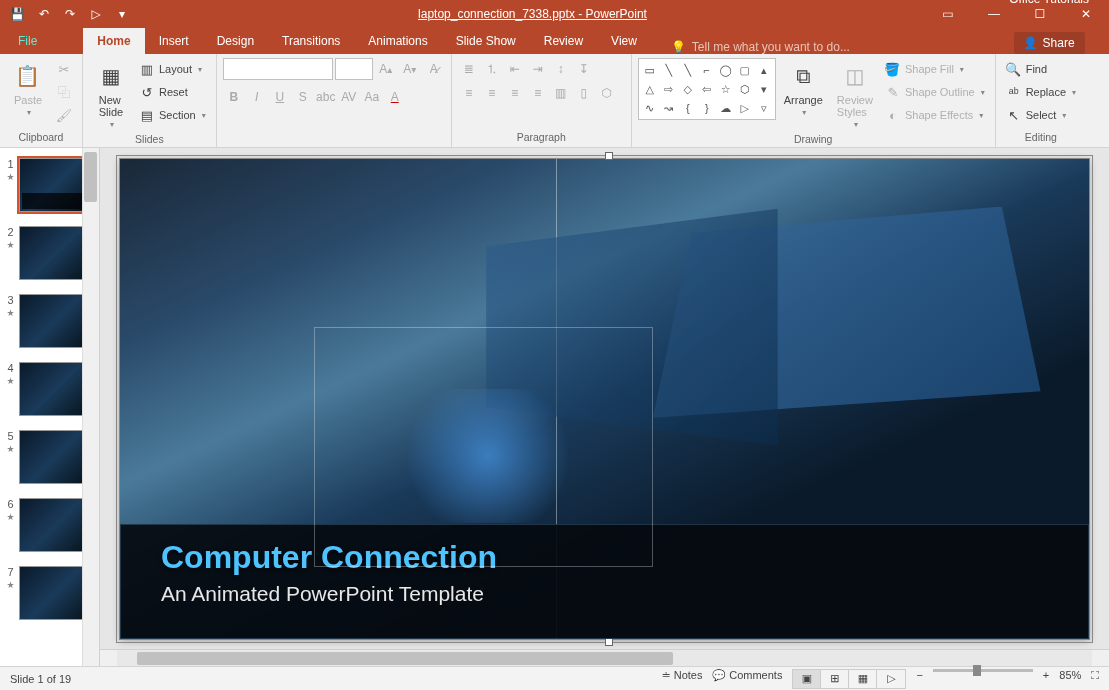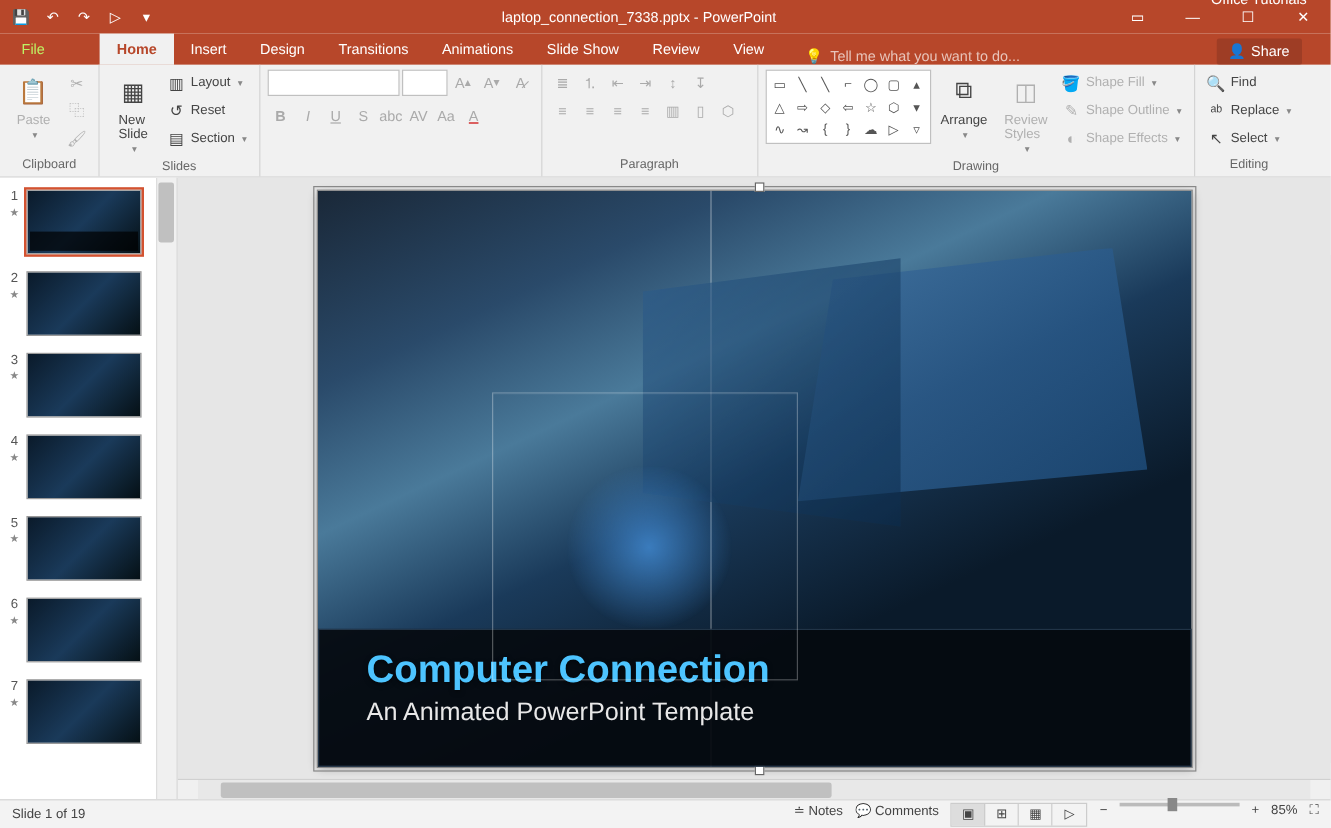--- a/index.html
+++ b/index.html
@@ -2,29 +2,29 @@
 <html><head>
 <meta charset="utf-8">
 <style>
 * { margin: 0; padding: 0; box-sizing: border-box; font-family: "Segoe UI", sans-serif; }
 body { background: #fff; width: 1109px; height: 690px; overflow: hidden; display: flex; flex-direction: column; font-size: 12px; }
 
 
 .titlebar { background: #B7472A; height: 28px; display: flex; align-items: center; color: #fff; }
 .qat { display: flex; gap: 2px; padding: 0 6px; }
 .qat-btn { width: 24px; height: 24px; display: flex; align-items: center; justify-content: center; color: #fff; font-size: 12px; cursor: pointer; }
-.title-center { flex: 1; text-align: center; font-size: 12px; }
+.title-center { flex: 1; text-align: center; font-size: 12px; text-decoration: underline; }
 .win-controls { display: flex; }
 .win-btn { width: 46px; height: 28px; display: flex; align-items: center; justify-content: center; cursor: pointer; }
 
 
 .tabstrip { background: #B7472A; height: 26px; display: flex; align-items: flex-end; color: #fff; padding-left: 4px; }
 .tab { padding: 6px 14px; cursor: pointer; font-size: 12px; }
 .tab.active { background: #f1f1f1; color: #B7472A; font-weight: 600; margin-left: 32px; }
-.tab.file { color: #bef264; }
+.tab.file { color: #5eead4; }
 .tellme { flex: 1; display: flex; align-items: center; gap: 6px; color: #e8c4ba; padding-left: 20px; font-size: 12px; }
 .right-tabs { display: flex; align-items: center; gap: 20px; padding-right: 6px; flex-direction: column; }
 .share-btn { background: #9e3d25; padding: 4px 10px; border-radius: 2px; display:flex; align-items:center; gap:4px; }
 
 
 .ribbon { background: #f1f1f1; border-bottom: 1px solid #d4d4d4; height: 94px; display: flex; }
 .group { border-right: 1px solid #d4d4d4; padding: 4px 6px 2px; display: flex; flex-direction: column; justify-content: space-between; }
 .group-label { text-align: center; font-size: 10.5px; color: #666; padding: 2px 0; }
 .group-body { flex: 1; display: flex; align-items: flex-start; gap: 2px; }
 .big-btn { display: flex; flex-direction: column; align-items: center; justify-content: center; padding: 2px 6px; cursor: pointer; color: #444; font-size: 11px; gap: 2px; }
@@ -47,21 +47,21 @@
 .thumb-scroll-thumb { position:absolute; right:2px; top:4px; width:13px; height:50px; background:#c0c0c0; border-radius:2px; }
 .thumb-item { display: flex; gap: 4px; padding: 4px 6px 10px; cursor: pointer; }
 .thumb-num { width: 12px; text-align: right; color: #555; font-size: 11px; display:flex; flex-direction:column; align-items:center; gap:2px; }
 .thumb-star { font-size:9px; color:#888; }
 .thumb-img { width: 96px; height: 54px; background: linear-gradient(135deg, #0a1a2a, #1a3a5a, #051015); border: 1px solid #999; position: relative; }
 .thumb-item.active .thumb-img { outline: 2px solid #D35230; }
 .thumb-title-box { position:absolute; bottom:2px; left:2px; right:2px; height:16px; background:rgba(0,0,0,0.7); }
 
 .editor { flex: 1; background: #e6e6e6; display:flex; flex-direction:column; }
 .slide-area { flex:1; display: flex; align-items: center; justify-content: center; overflow: auto; padding: 10px 20px; position:relative; }
-.slide { width: 728px; height: 480px; background: linear-gradient(155deg, #1a2838 0%, #2a4a6a 20%, #4a7a9a 35%, #1a3a5a 50%, #0a1a2a 70%); position: relative; box-shadow: 0 2px 8px rgba(0,0,0,0.3); outline:1px solid #888; }
+.slide { width: 969px; height: 480px; background: linear-gradient(155deg, #1a2838 0%, #2a4a6a 20%, #4a7a9a 35%, #1a3a5a 50%, #0a1a2a 70%); position: relative; box-shadow: 0 2px 8px rgba(0,0,0,0.3); outline:1px solid #888; }
 .slide::before { content:''; position:absolute; left:45%; top:0; bottom:0; width:1px; background:rgba(255,255,255,0.4); }
 .slide::after { content:''; position:absolute; left:20%; right:45%; top:35%; bottom:15%; border:1px solid rgba(255,255,255,0.3); }
 .laptop-right { position:absolute; right:5%; top:10%; width:40%; height:55%; background:linear-gradient(135deg,#3a6a9a,#1a4a7a); clip-path:polygon(10% 10%,90% 0%,100% 70%,0% 80%); opacity:0.8; }
 .laptop-mid { position:absolute; left:35%; top:15%; width:30%; height:40%; background:linear-gradient(135deg,#2a5a8a,#0a2a4a); opacity:0.6; transform:perspective(200px) rotateY(-15deg); }
 .blue-glow { position:absolute; left:28%; top:48%; width:20%; height:28%; background:radial-gradient(circle,#4a9aea 0%,transparent 70%); opacity:0.7; }
 .slide-title-box { position: absolute; bottom: 0; left: 0; right: 0; height: 115px; background: rgba(5,10,15,0.92); padding: 14px 40px; border:1px solid rgba(100,150,200,0.3); }
 .slide-title { color: #4dc4ff; font-size: 32px; font-weight: bold; font-family: "Arial Black", sans-serif; text-shadow:0 2px 4px rgba(0,0,0,0.5); }
 .slide-sub { color: #e8e8e8; font-size: 21px; margin-top: 6px; }
 .sel-handles { position:absolute; top:-4px; left:-4px; right:-4px; bottom:-4px; border:1px solid #888; }
 .sel-handles::before, .sel-handles::after { content:''; position:absolute; width:6px; height:6px; background:#fff; border:1px solid #666; }

